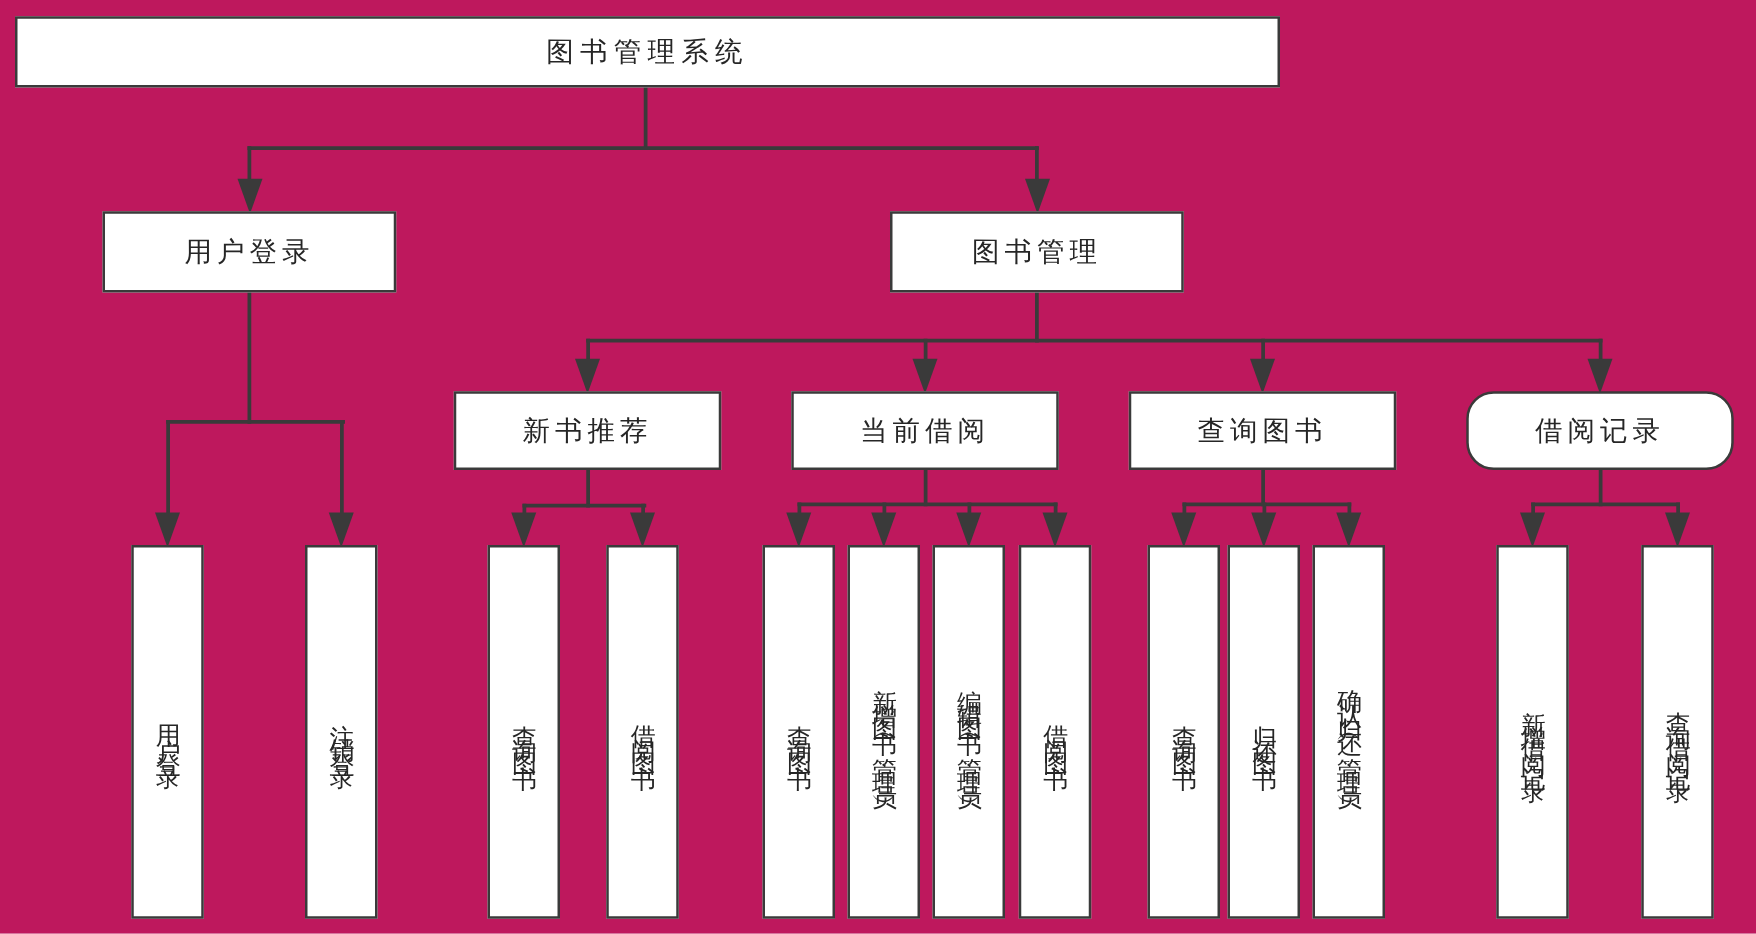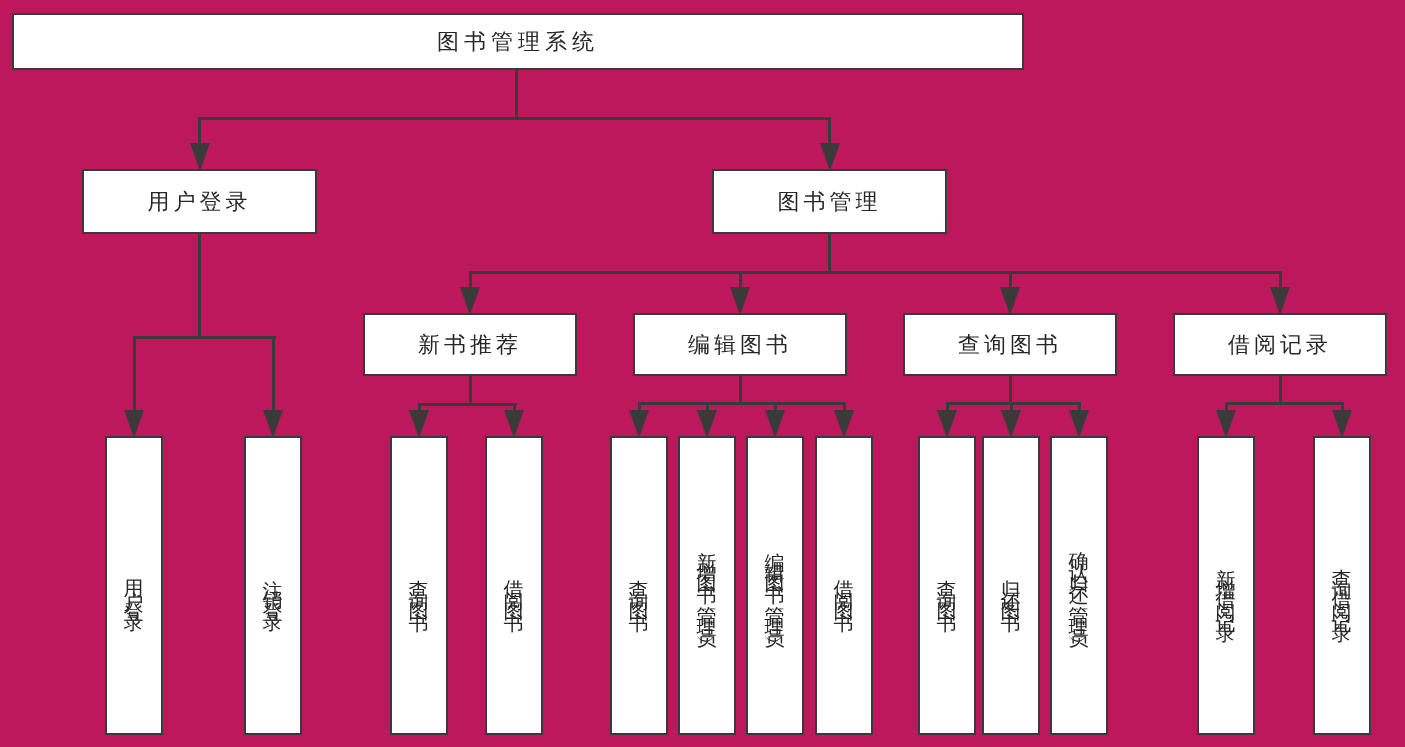--- a/index.html
+++ b/index.html
@@ -76,26 +76,26 @@
     <span class="hlabel">用户登录</span>
   </div>
   <div class="box" style="left:712px;top:169px;width:235px;height:65px;">
     <span class="hlabel">图书管理</span>
   </div>
 
   <div class="box" style="left:363px;top:313px;width:214px;height:63px;">
     <span class="hlabel">新书推荐</span>
   </div>
   <div class="box" style="left:633px;top:313px;width:214px;height:63px;">
-    <span class="hlabel">编辑图书</span>
+    <span class="hlabel">当前借阅</span>
   </div>
   <div class="box" style="left:903px;top:313px;width:214px;height:63px;">
     <span class="hlabel">查询图书</span>
   </div>
-  <div class="box" style="left:1173px;top:313px;width:214px;height:63px;">
+  <div class="box" style="left:1173px;top:313px;width:214px;height:63px;border-radius:22px;">
     <span class="hlabel">借阅记录</span>
   </div>
 
   <div class="box vbox" style="left:105px;top:436px;width:58px;height:299px;">
     <span class="vlabel">用户登录</span>
   </div>
   <div class="box vbox" style="left:244px;top:436px;width:58px;height:299px;">
     <span class="vlabel">注销登录</span>
   </div>
 

